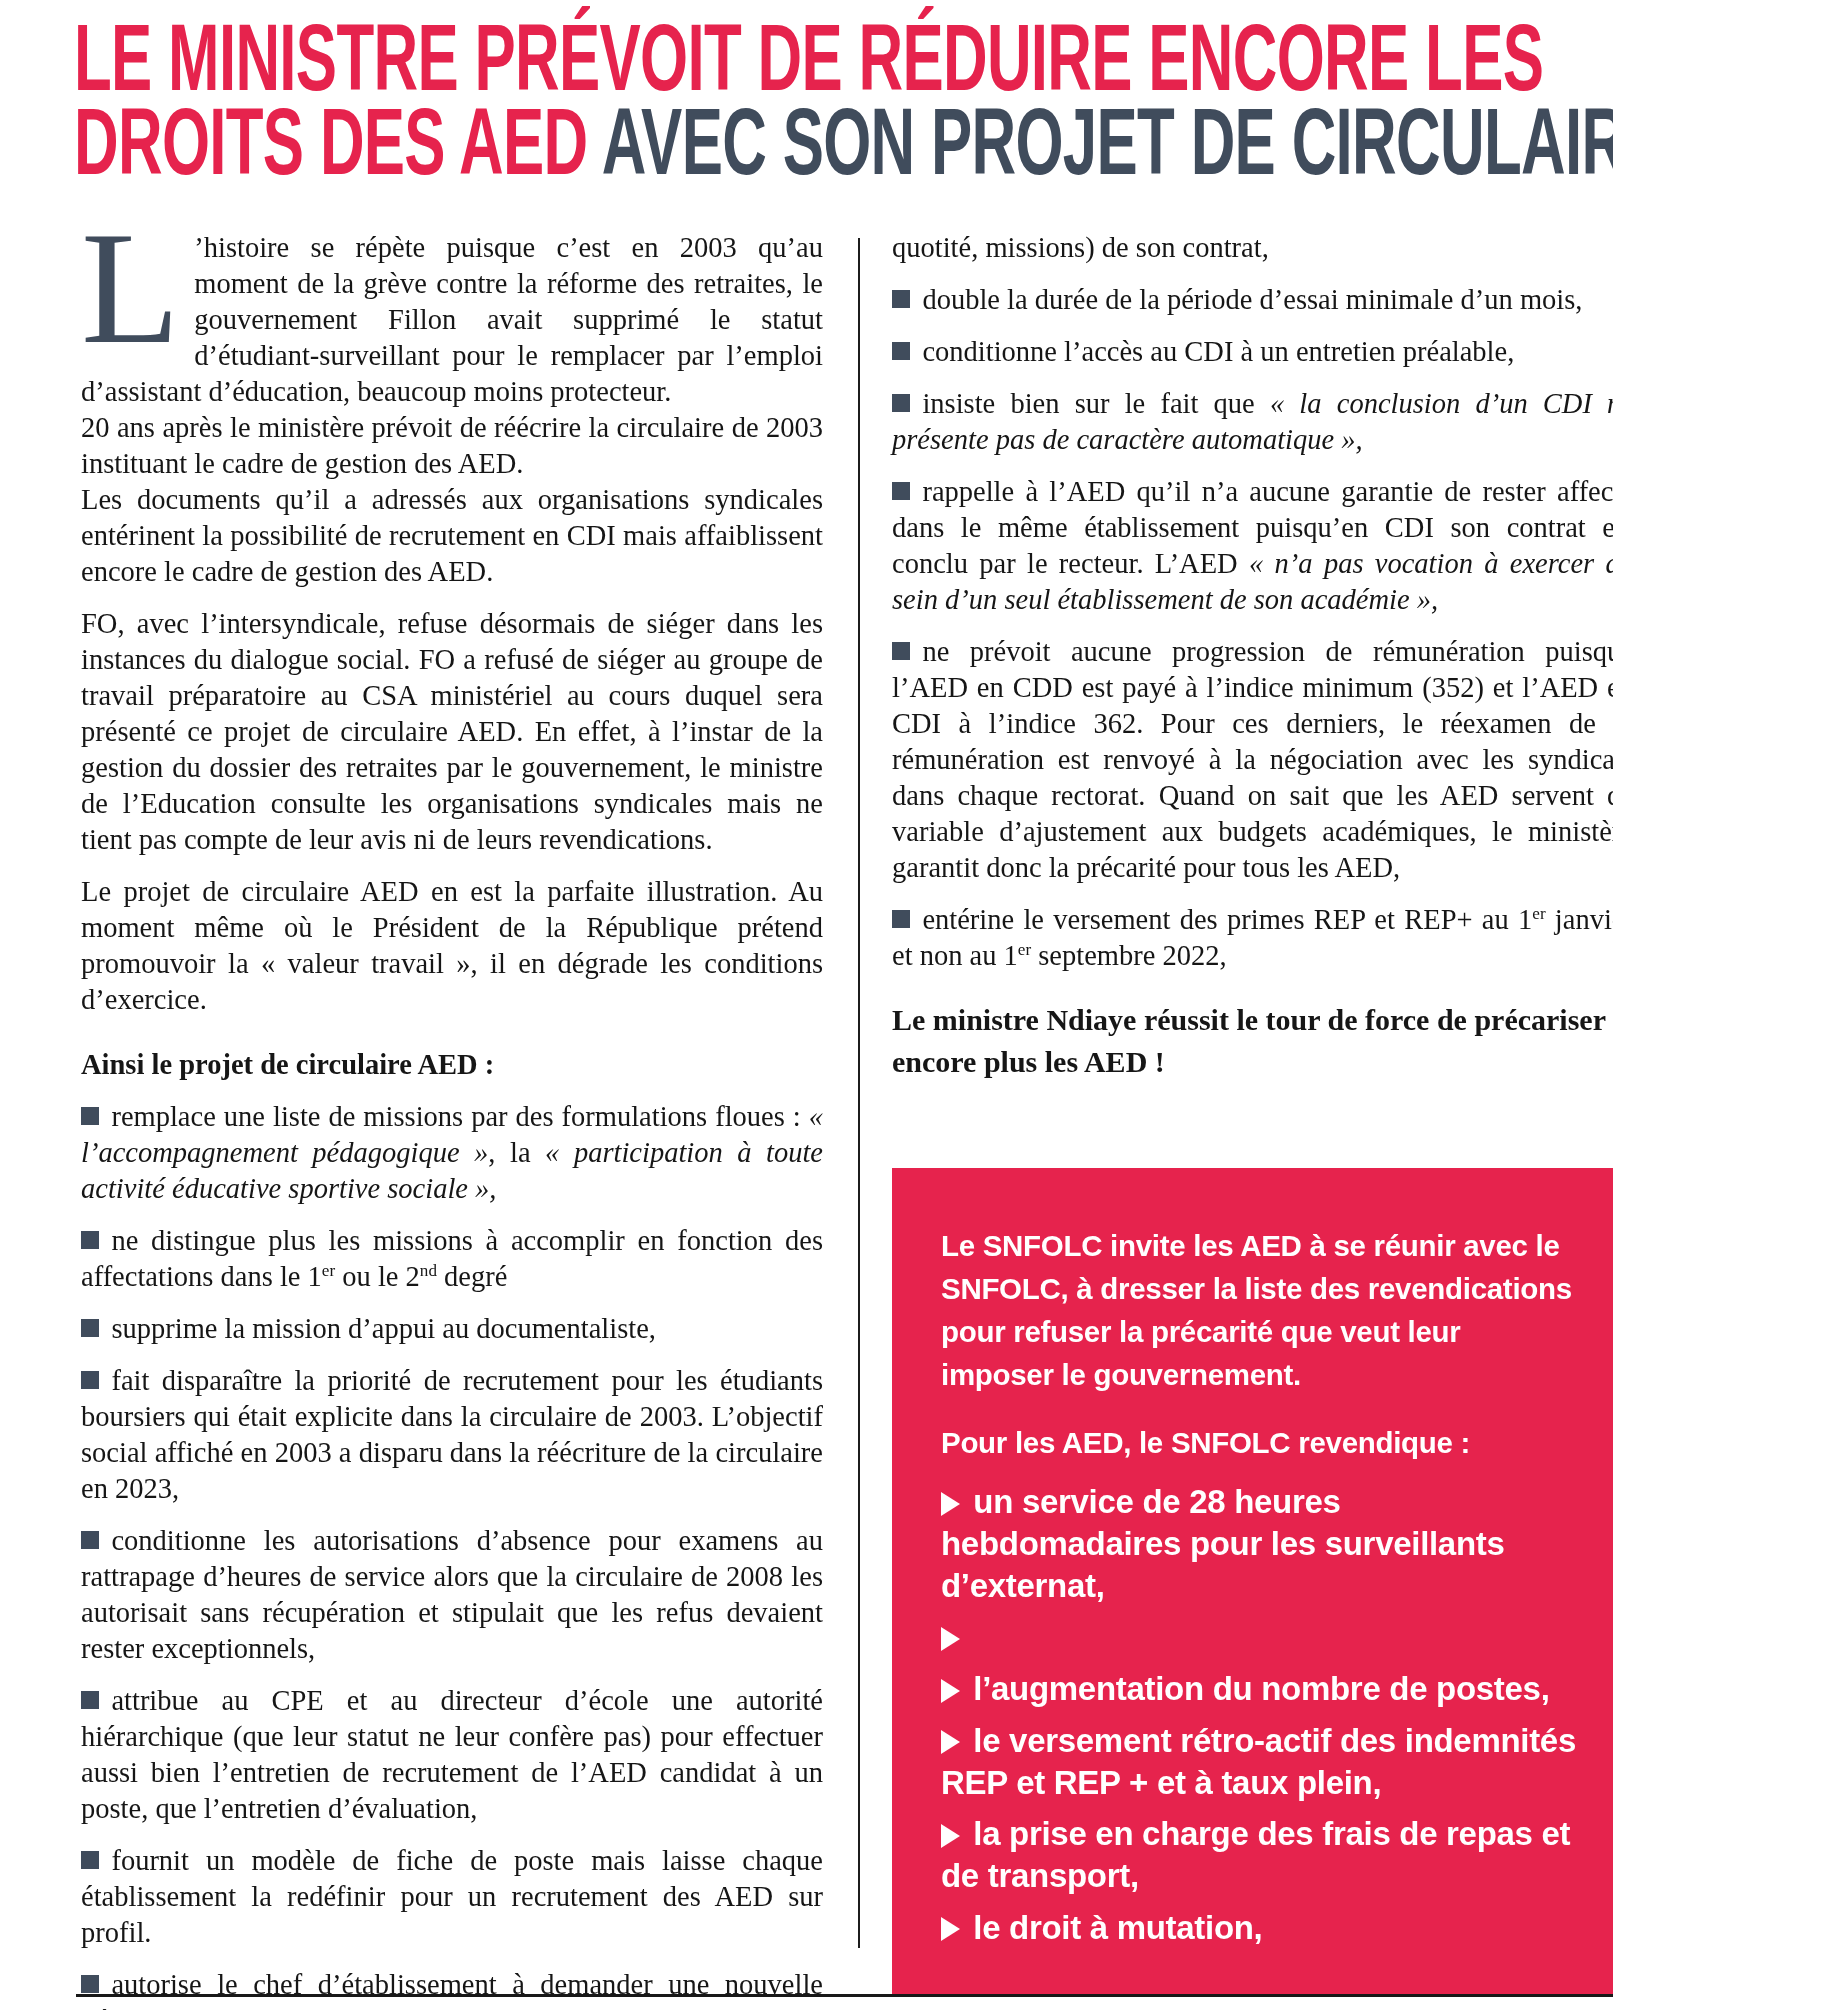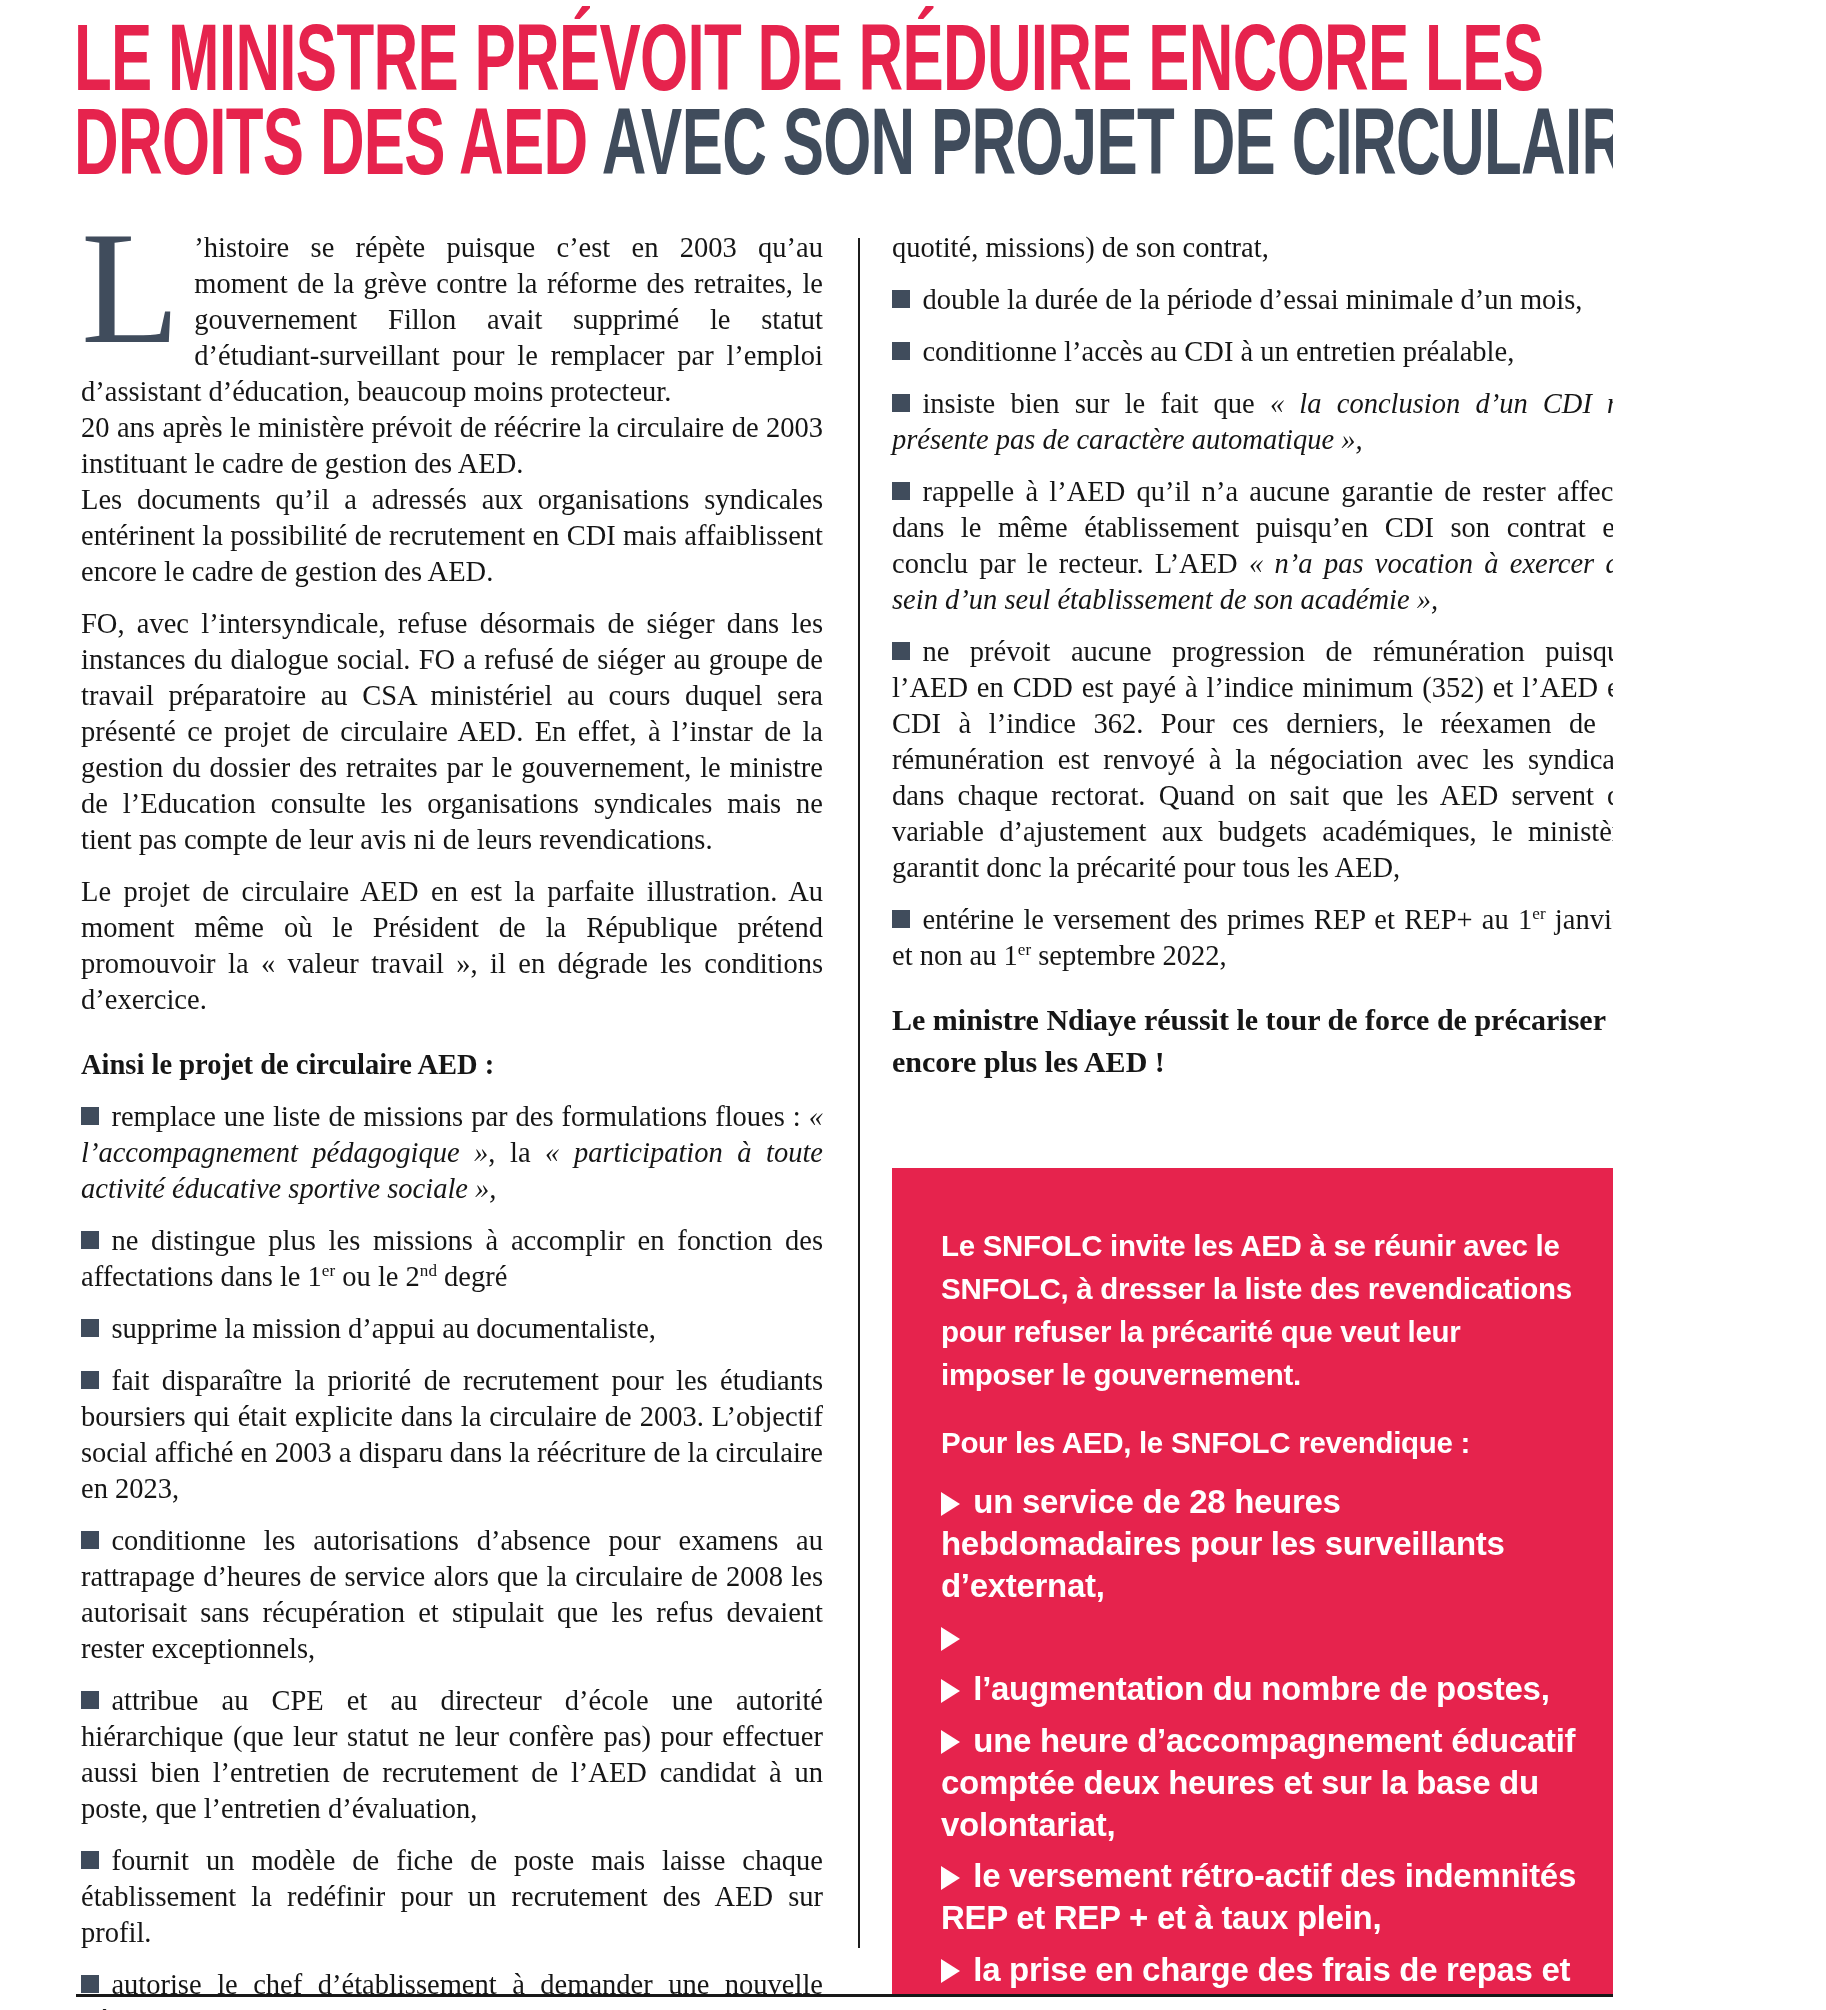--- a/index.html
+++ b/index.html
@@ -102,21 +102,20 @@
       <div class="blk t-strong"><span>Le ministre Ndiaye réussit le tour de force de précariser encore plus les AED !</span></div>
     </div>
 
   <div class="red-box">
     <div class="rb-intro">Le SNFOLC invite les AED à se réunir avec le SNFOLC, à dresser la liste des revendications pour refuser la précarité que veut leur imposer le gouvernement.</div>
     <div class="rb-heading">Pour les AED, le SNFOLC revendique :</div>
     <div>
         <div class="rb-item"><span class="tri"></span><span>un service de 28 heures hebdomadaires pour les surveillants d’externat,</span></div>
         <div class="rb-item"><span class="tri"></span></div>
         <div class="rb-item"><span class="tri"></span><span>l’augmentation du nombre de postes,</span></div>
-        <div class="rb-item"><span class="tri"></span><span>une heure d’accompagnement éducatif comptée deux heures et sur la base du volontariat,</span></div>
         <div class="rb-item"><span class="tri"></span><span>le versement rétro-actif des indemnités REP et REP + et à taux plein,</span></div>
         <div class="rb-item"><span class="tri"></span><span>la prise en charge des frais de repas et de transport,</span></div>
         <div class="rb-item"><span class="tri"></span><span>le droit à mutation,</span></div>
       </div>
   </div>
 
   <div class="bottom-rule"></div>
 
 </div>
 

